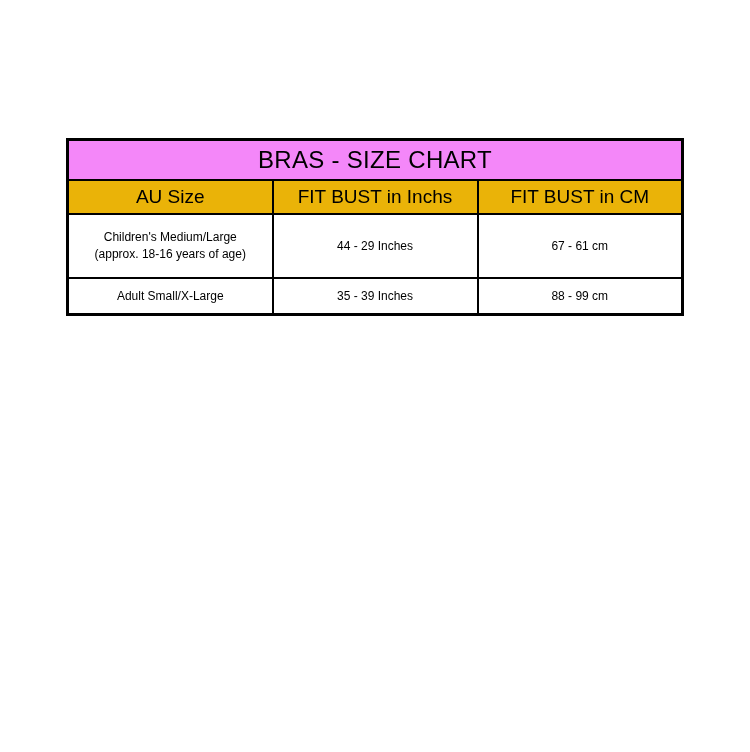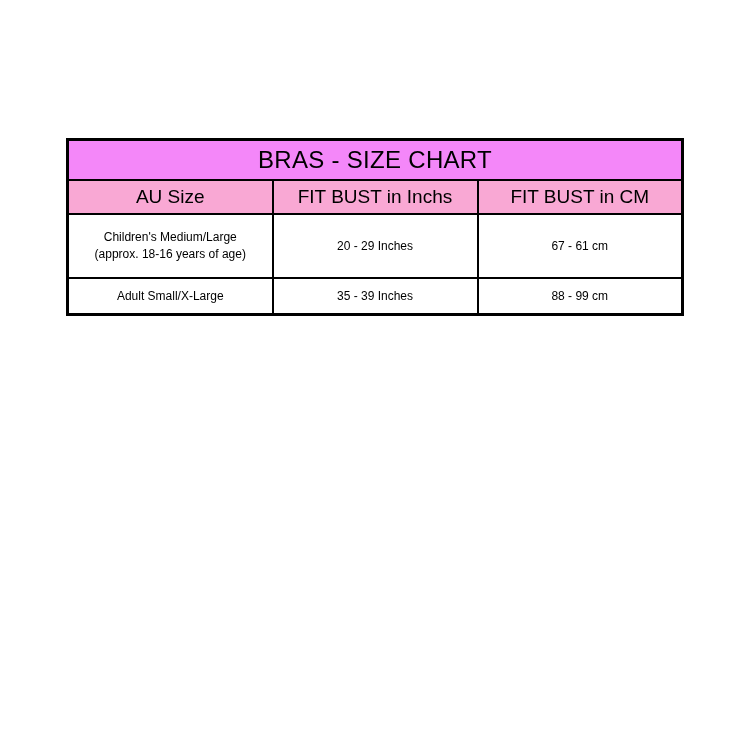--- a/index.html
+++ b/index.html
@@ -36,21 +36,21 @@
     padding: 0;
   }
   .title-cell {
     background: #f487f9;
     font-size: 24px;
     font-weight: bold;
     height: 38px;
     letter-spacing: 0.3px;
   }
   .header-cell {
-    background: #f9a8d4;
+    background: #eab308;
     font-size: 19px;
     font-weight: bold;
     height: 32px;
   }
   .body-cell {
     font-size: 12px;
     height: 34px;
     background: #ffffff;
   }
   .body-cell.tall {
@@ -78,21 +78,21 @@
       <tr>
         <td class="header-cell col-a">AU Size</td>
         <td class="header-cell col-b">FIT BUST in Inchs</td>
         <td class="header-cell col-c">FIT BUST in CM</td>
       </tr>
       <tr>
         <td class="body-cell tall col-a two-line">
           <span>Children's Medium/Large</span>
           <span>(approx. 18-16 years of age)</span>
         </td>
-        <td class="body-cell tall col-b">20 - 29 Inches</td>
+        <td class="body-cell tall col-b">44 - 29 Inches</td>
         <td class="body-cell tall col-c">67 - 61 cm</td>
       </tr>
       <tr>
         <td class="body-cell col-a">Adult Small/X-Large</td>
         <td class="body-cell col-b">35 - 39 Inches</td>
         <td class="body-cell col-c">88 - 99 cm</td>
       </tr>
     </tbody>
   </table>
 </div>

